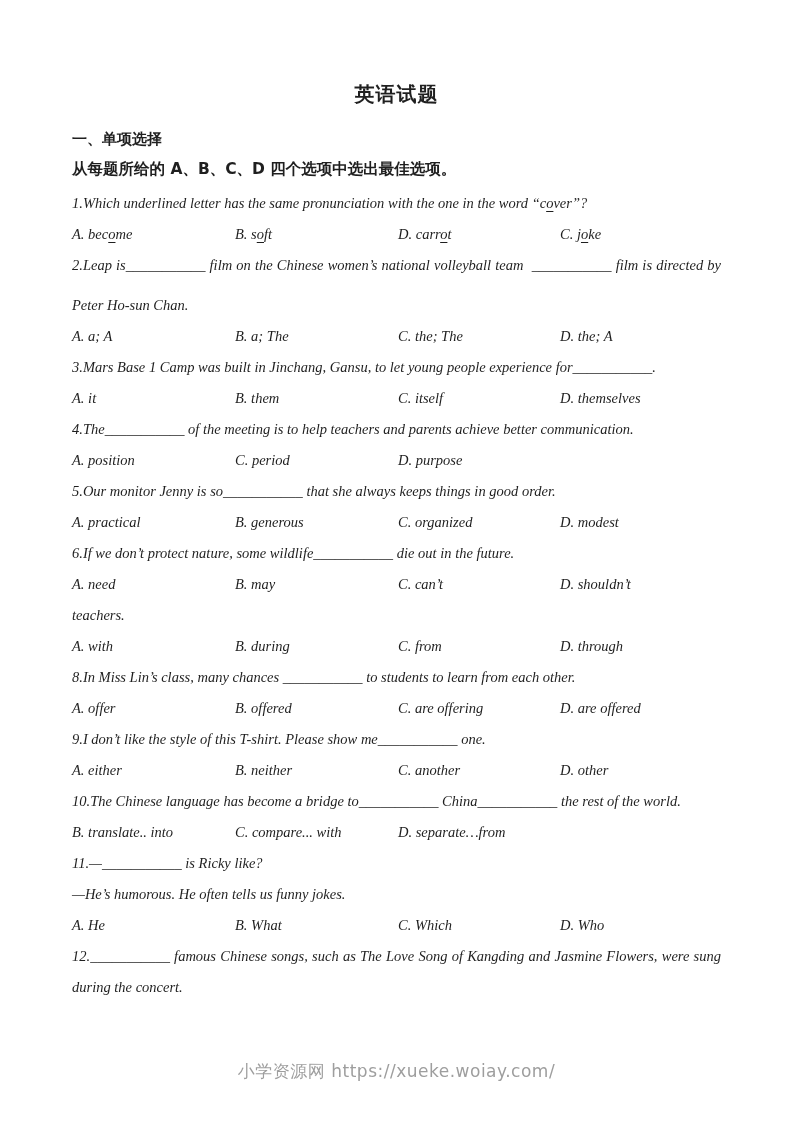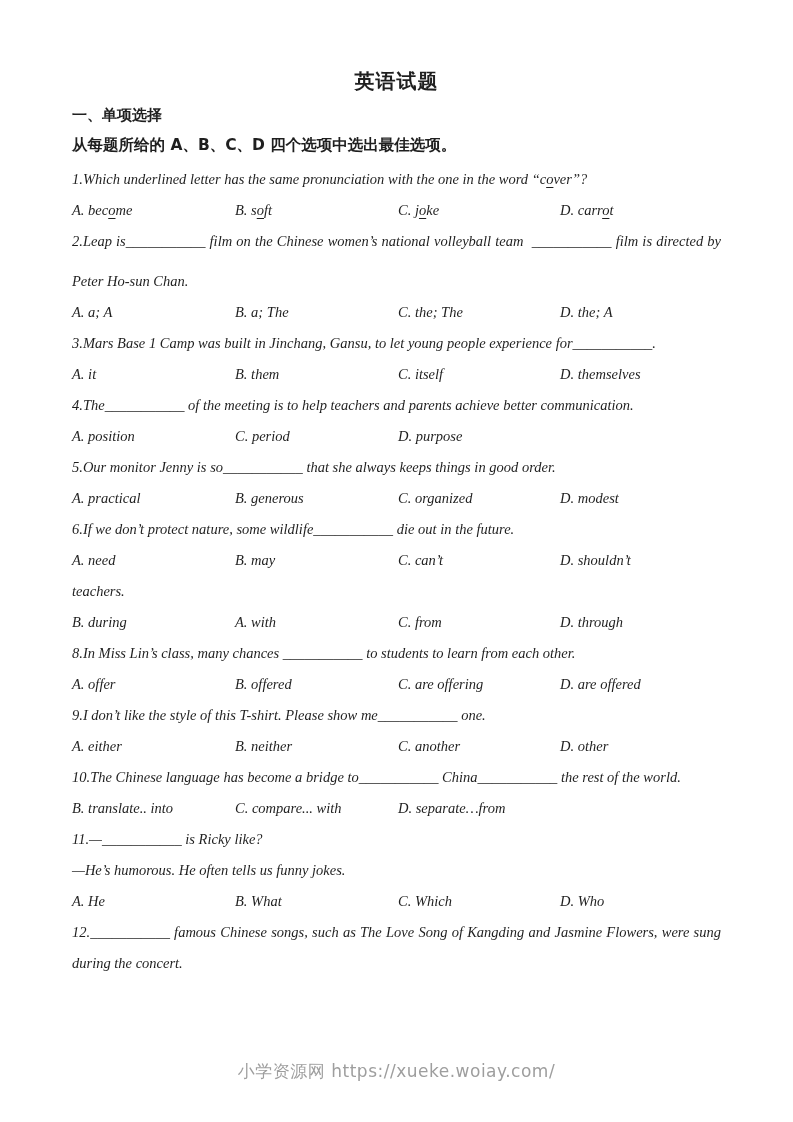--- a/index.html
+++ b/index.html
@@ -7,21 +7,21 @@
     position:relative;
     width:793px; height:1122px;
     background:#ffffff;
     box-sizing:border-box;
     padding:64px 72px 0 72px;
     font-family:"Liberation Serif", serif;
     color:#1f1f1f;
     overflow:hidden;
   }
   .doc-title {
-    margin:0;
+    margin:13px;
     font-family:"DejaVu Sans", sans-serif;
     font-weight:bold;
     font-size:20px;
     line-height:34px;
     text-align:center;
     letter-spacing:1px;
   }
   .section-heading {
     margin:2px 0 0 0;
     font-family:"DejaVu Sans", sans-serif;
@@ -62,21 +62,21 @@
 </head>
 <body>
 
 <div class="page">
   <h1 class="doc-title">英语试题</h1>
   <h2 class="section-heading">一、单项选择</h2>
   <div class="instruction">从每题所给的 A、B、C、D 四个选项中选出最佳选项。</div>
   <div class="questions" id="questions">
       <div class="question">
         <div class="line"><span>1.Which underlined letter has the same pronunciation with the one in the word “c</span><span class="u">o</span><span>ver”?</span></div>
-        <div class="line options"><span class="option"><span>A. bec</span><span class="u">o</span><span>me</span></span><span class="option"><span>B. s</span><span class="u">o</span><span>ft</span></span><span class="option"><span>C. j</span><span class="u">o</span><span>ke</span></span><span class="option"><span>D. carr</span><span class="u">o</span><span>t</span></span></div>
+        <div class="line options"><span class="option"><span>A. bec</span><span class="u">o</span><span>me</span></span><span class="option"><span>B. s</span><span class="u">o</span><span>ft</span></span><span class="option"><span>D. carr</span><span class="u">o</span><span>t</span></span><span class="option"><span>C. j</span><span class="u">o</span><span>ke</span></span></div>
       </div>
       <div class="question">
         <div class="line justify">2.Leap is___________ film on the Chinese women’s national volleyball team &nbsp;___________ film is directed by</div>
         <div class="line" style="margin-top: 9px;">Peter Ho-sun Chan.</div>
         <div class="line options"><span class="option">A. a; A</span><span class="option">B. a; The</span><span class="option">C. the; The</span><span class="option">D. the; A</span></div>
       </div>
       <div class="question">
         <div class="line">3.Mars Base 1 Camp was built in Jinchang, Gansu, to let young people experience for___________.</div>
         <div class="line options"><span class="option">A. it</span><span class="option">B. them</span><span class="option">C. itself</span><span class="option">D. themselves</span></div>
       </div>
@@ -87,21 +87,21 @@
       <div class="question">
         <div class="line">5.Our monitor Jenny is so___________ that she always keeps things in good order.</div>
         <div class="line options"><span class="option">A. practical</span><span class="option">B. generous</span><span class="option">C. organized</span><span class="option">D. modest</span></div>
       </div>
       <div class="question">
         <div class="line">6.If we don’t protect nature, some wildlife___________ die out in the future.</div>
         <div class="line options"><span class="option">A. need</span><span class="option">B. may</span><span class="option">C. can’t</span><span class="option">D. shouldn’t</span></div>
       </div>
       <div class="question">
         <div class="line">teachers.</div>
-        <div class="line options"><span class="option">B. during</span><span class="option">A. with</span><span class="option">C. from</span><span class="option">D. through</span></div>
+        <div class="line options"><span class="option">A. with</span><span class="option">B. during</span><span class="option">C. from</span><span class="option">D. through</span></div>
       </div>
       <div class="question">
         <div class="line">8.In Miss Lin’s class, many chances ___________ to students to learn from each other.</div>
         <div class="line options"><span class="option">A. offer</span><span class="option">B. offered</span><span class="option">C. are offering</span><span class="option">D. are offered</span></div>
       </div>
       <div class="question">
         <div class="line">9.I don’t like the style of this T-shirt. Please show me___________ one.</div>
         <div class="line options"><span class="option">A. either</span><span class="option">B. neither</span><span class="option">C. another</span><span class="option">D. other</span></div>
       </div>
       <div class="question">

